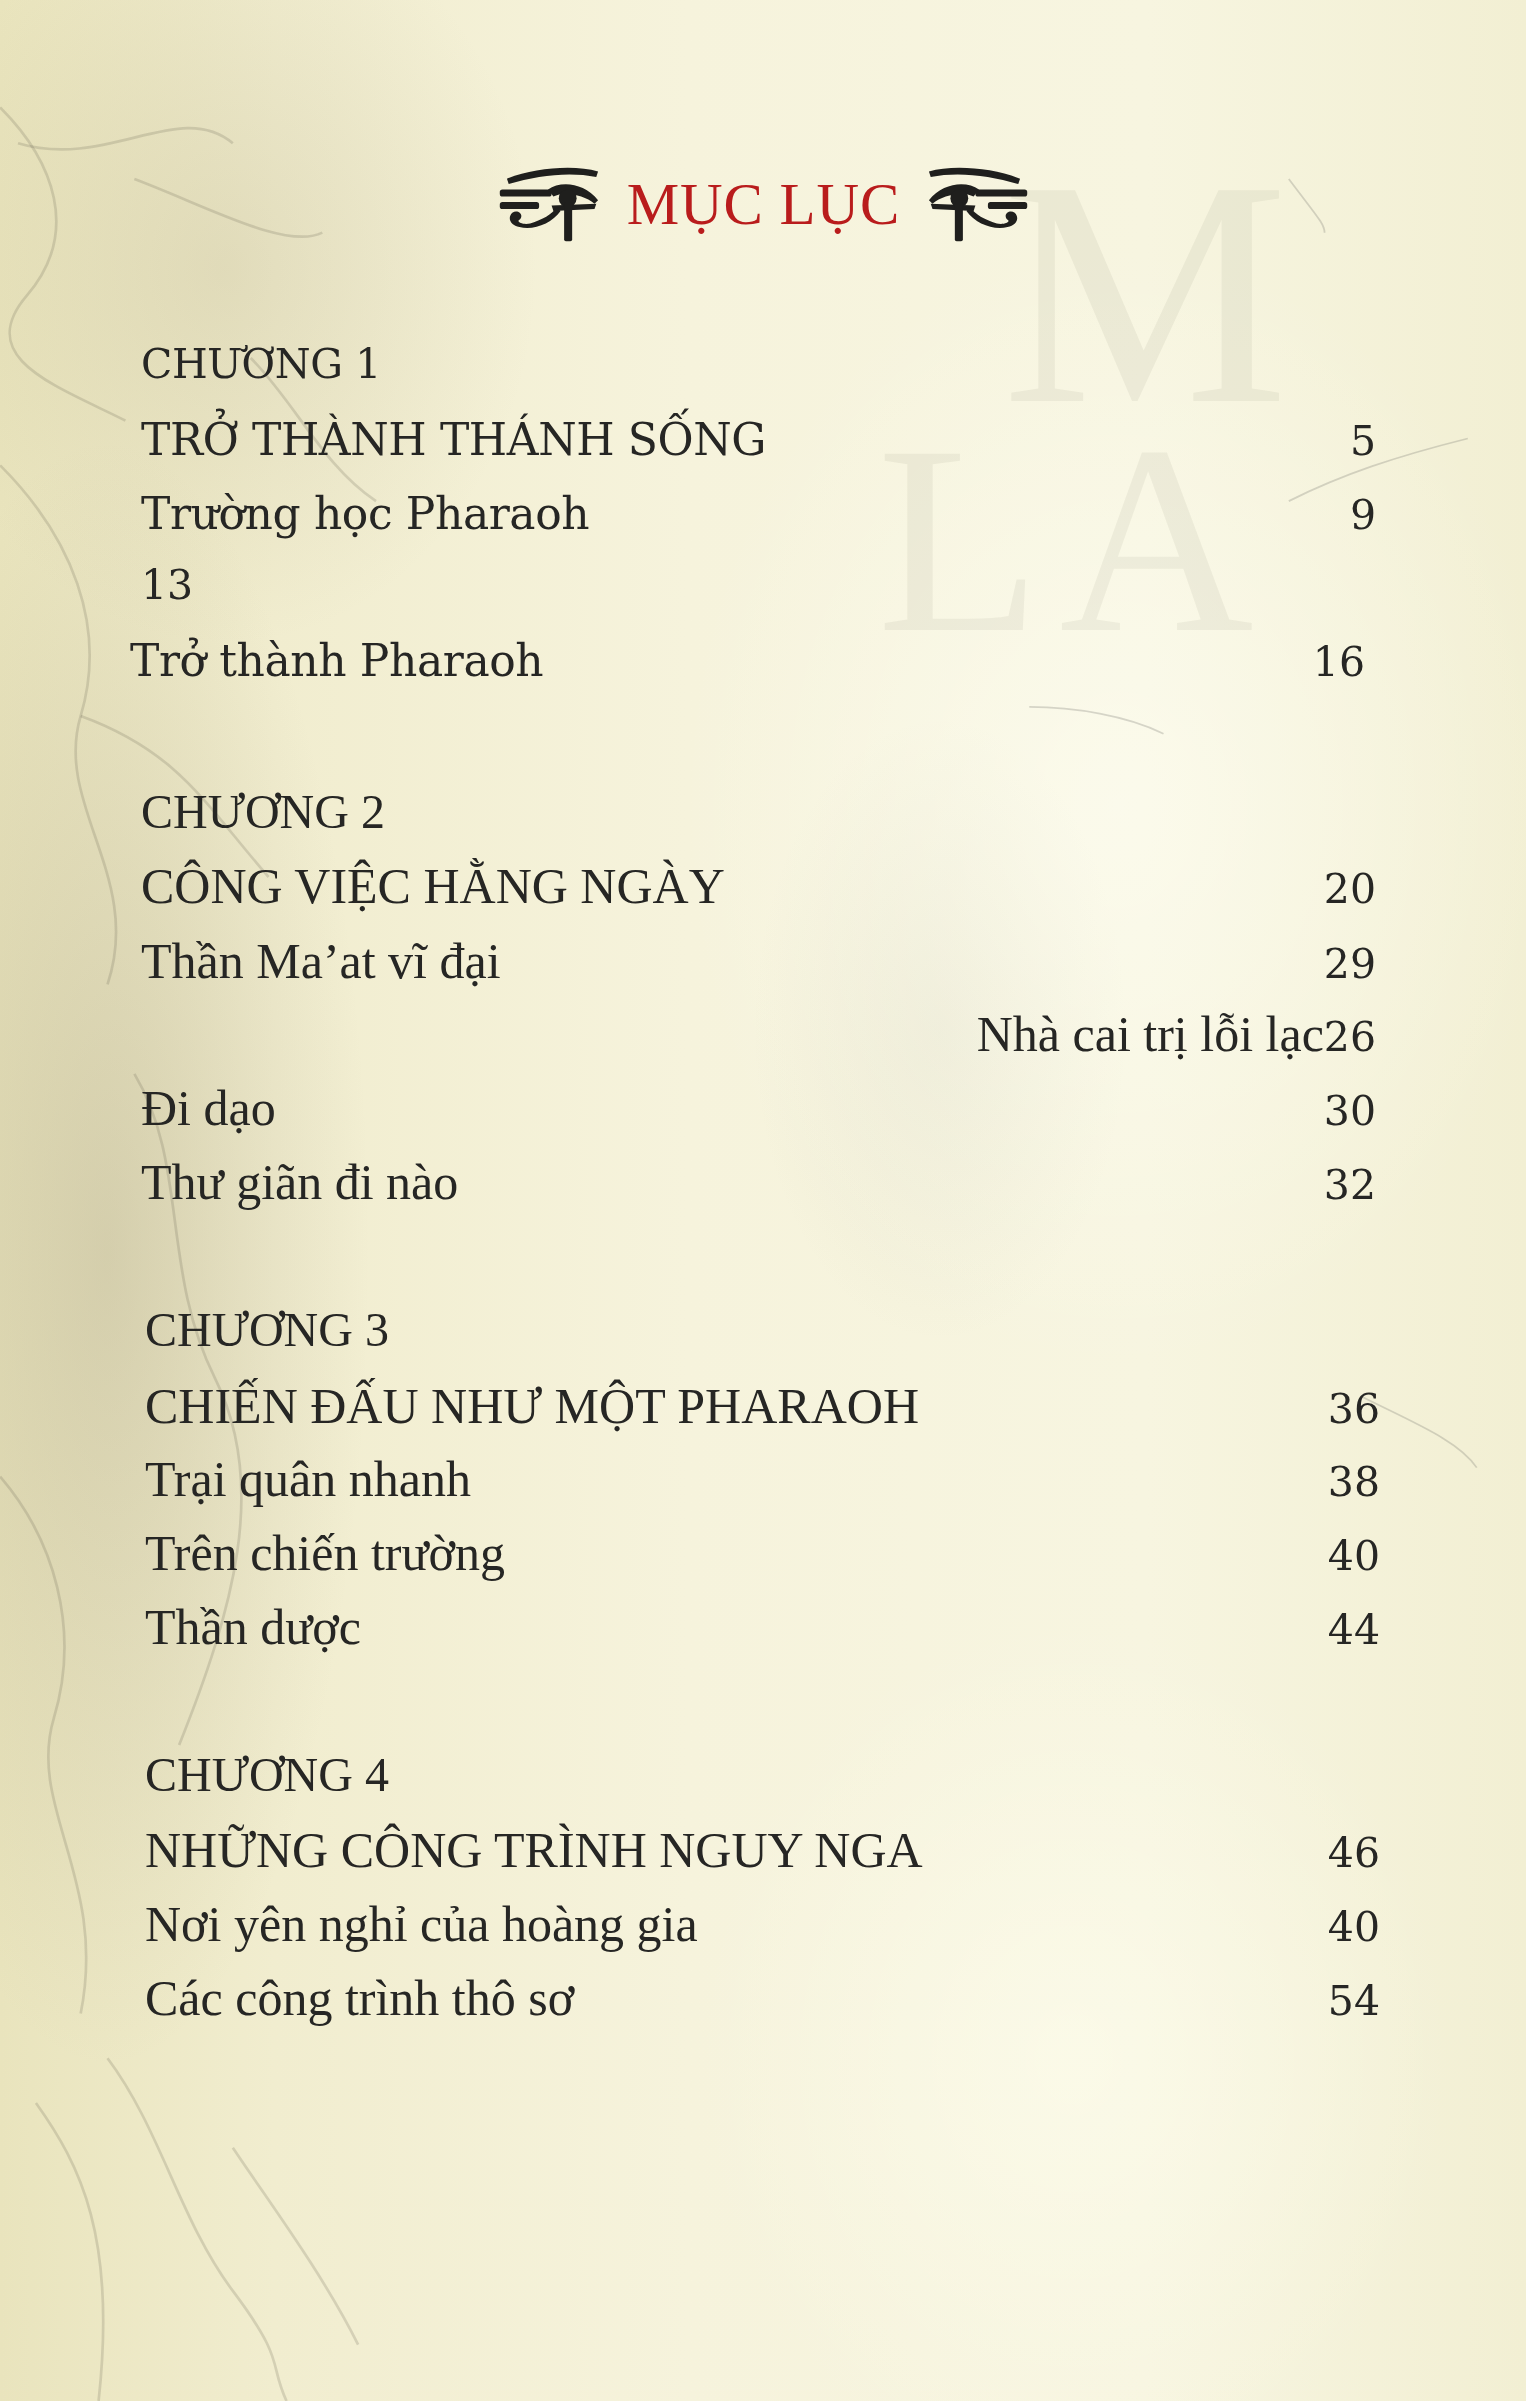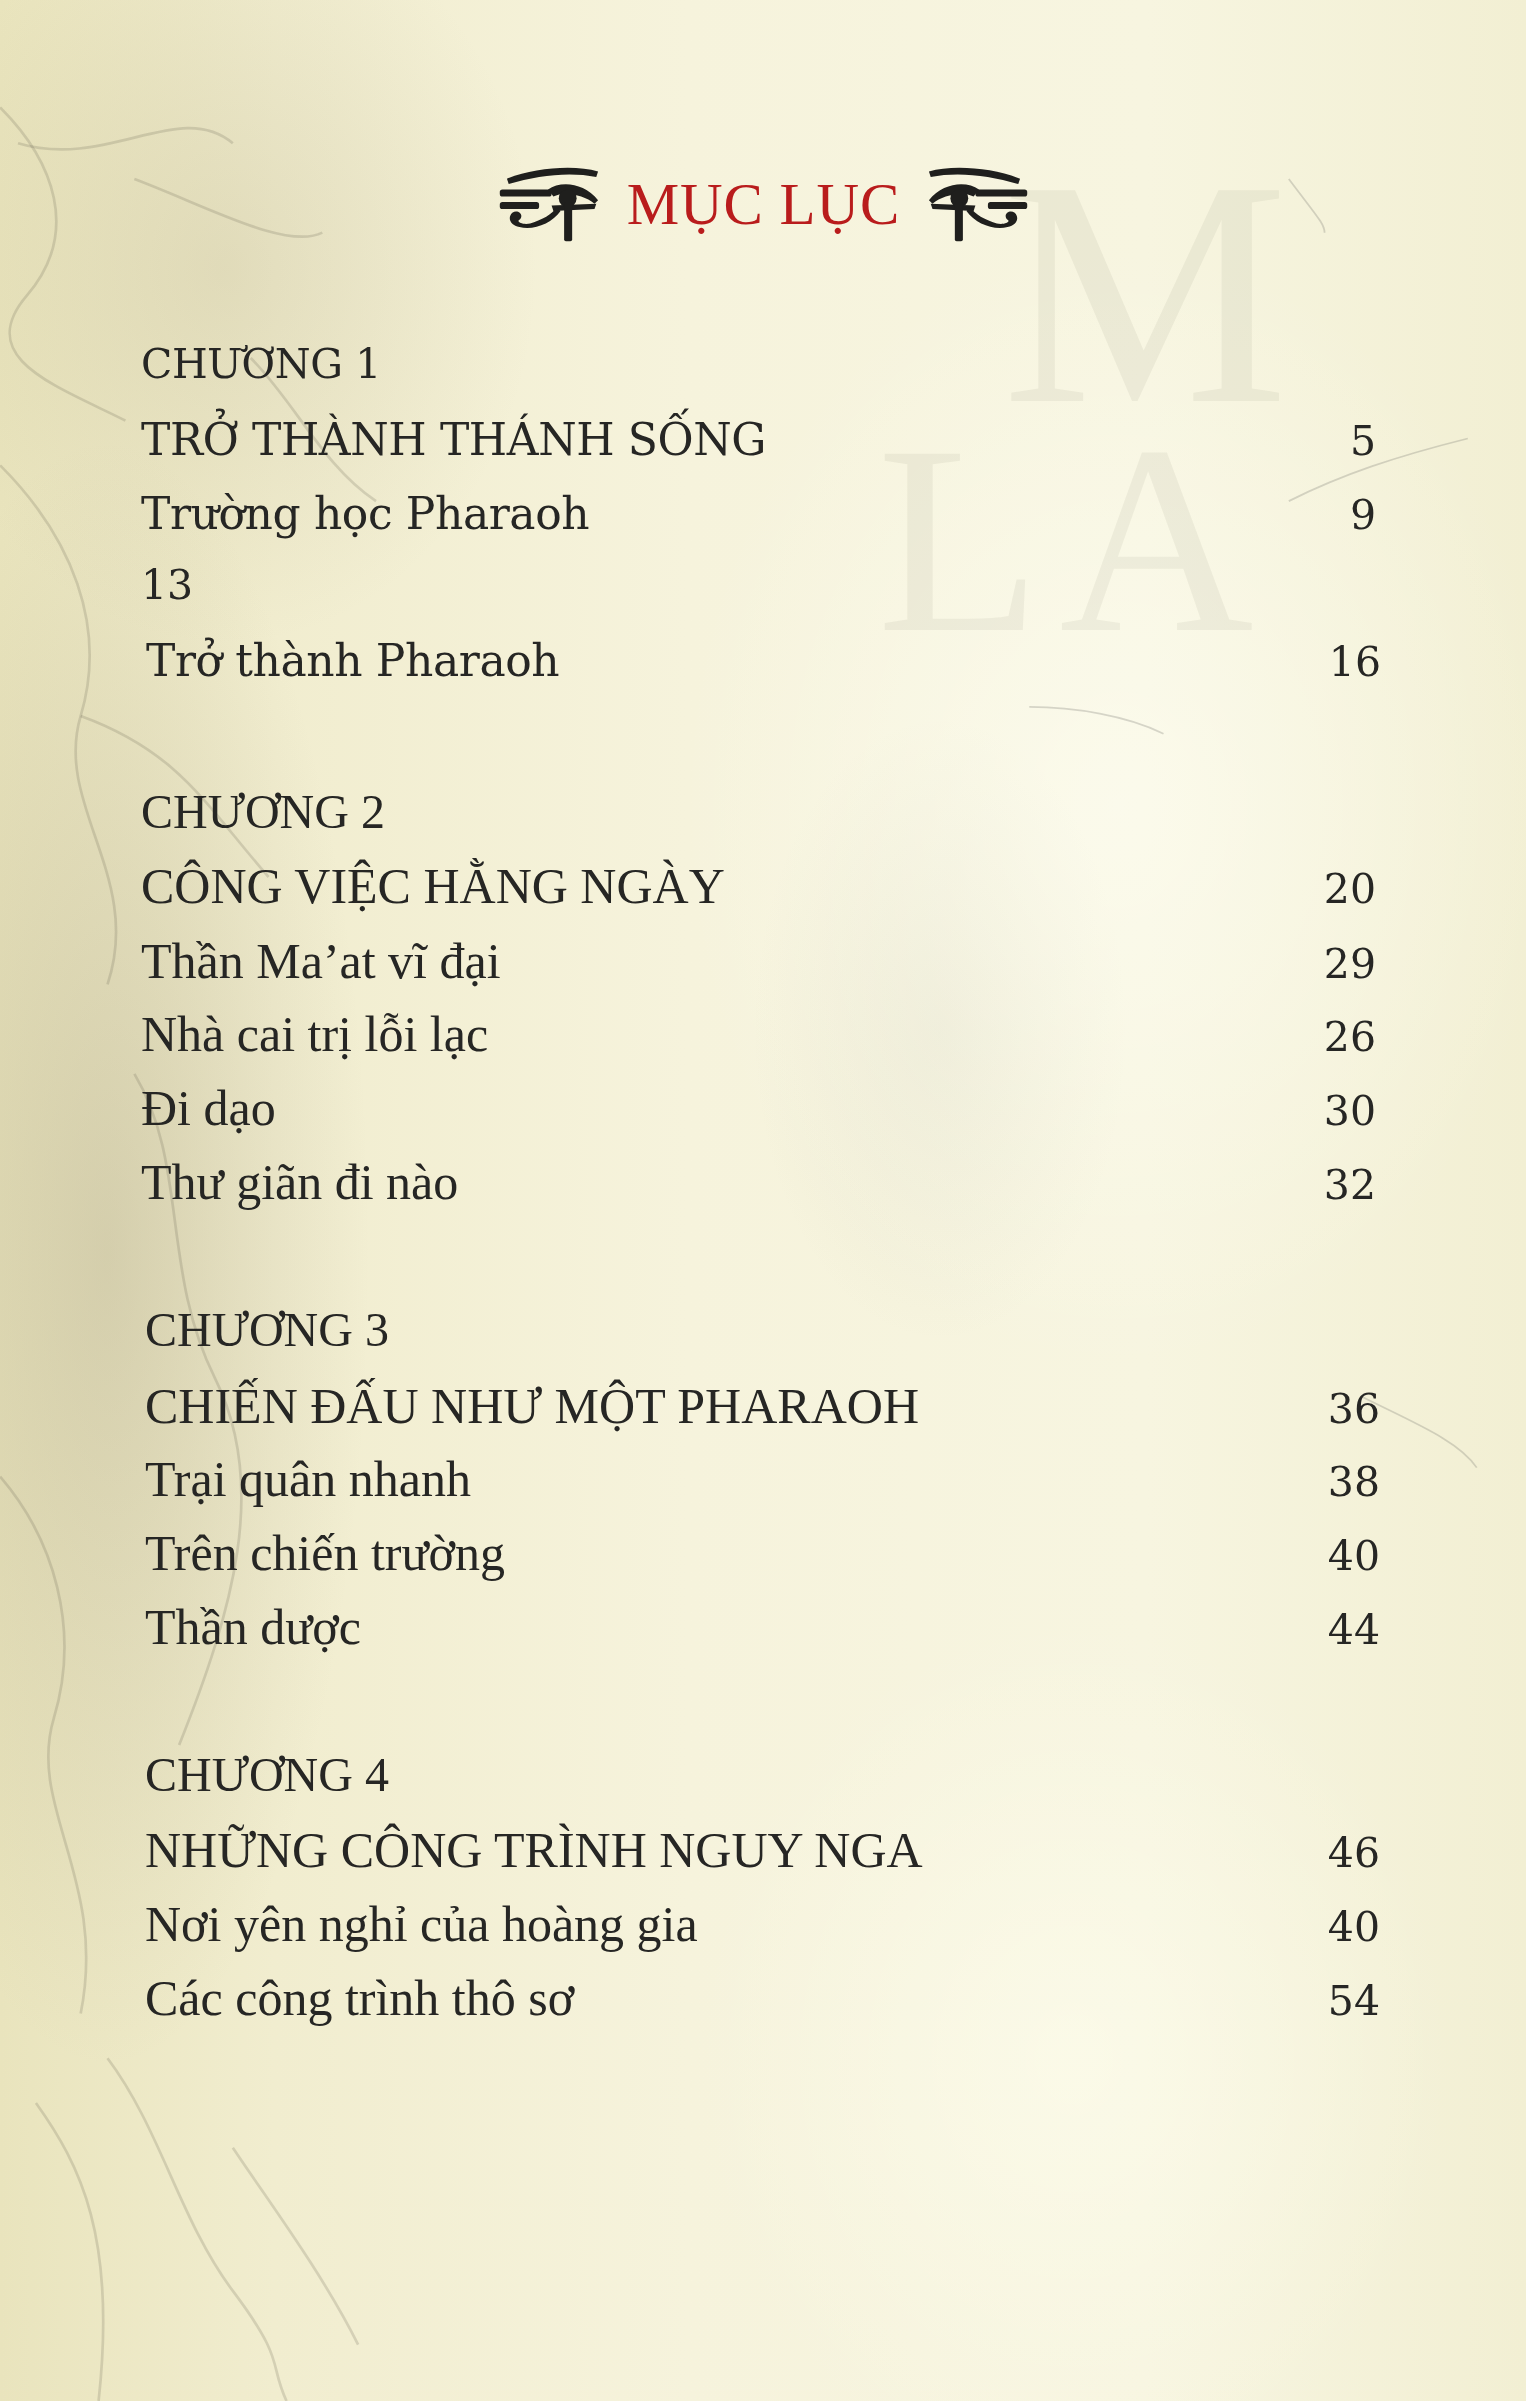--- a/index.html
+++ b/index.html
@@ -135,39 +135,39 @@
       <span class="label">TRỞ THÀNH THÁNH SỐNG</span>
       <span class="page">5</span>
     </div>
     <div class="row" style="left:141px; top:488px; width:1235px;">
       <span class="label">Trường học Pharaoh</span>
       <span class="page">9</span>
     </div>
     <div class="row" style="left:141px; top:561px; width:1235px;">
       <span class="page">13</span>
     </div>
-    <div class="row" style="left:146px; top:635px; width:1235px;">
+    <div class="row" style="left:130px; top:635px; width:1235px;">
       <span class="label">Trở thành Pharaoh</span>
       <span class="page">16</span>
     </div>
   </div>
 
   <div class="chn">
     <div class="row chap" style="left:141px; top:784px; width:1235px;">
       <span class="label">CHƯƠNG 2</span>
     </div>
     <div class="row" style="left:141px; top:857px; width:1235px;">
       <span class="label">CÔNG VIỆC HẰNG NGÀY</span>
       <span class="page">20</span>
     </div>
     <div class="row" style="left:141px; top:932px; width:1235px;">
       <span class="label">Thần Ma’at vĩ đại</span>
       <span class="page">29</span>
     </div>
-    <div class="row" style="left:141px; top:1005px; width:1235px;">
+    <div class="row" style="left:141px; top:1005px; width:1235px;justify-content:flex-end;">
       <span class="label">Nhà cai trị lỗi lạc</span>
       <span class="page">26</span>
     </div>
     <div class="row" style="left:141px; top:1079px; width:1235px;">
       <span class="label">Đi dạo</span>
       <span class="page">30</span>
     </div>
     <div class="row" style="left:141px; top:1153px; width:1235px;">
       <span class="label">Thư giãn đi nào</span>
       <span class="page">32</span>

